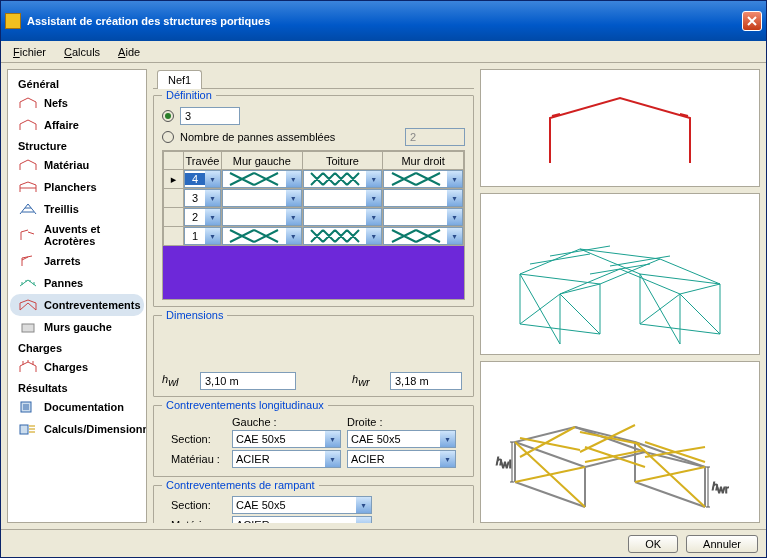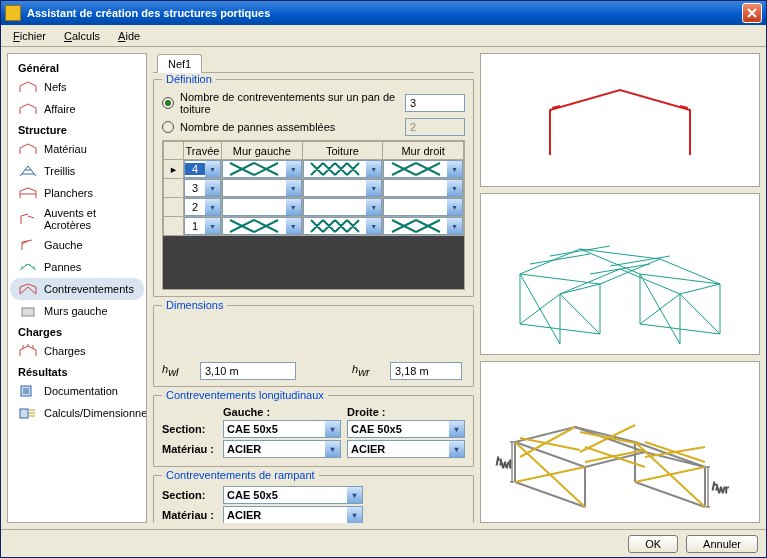--- a/index.html
+++ b/index.html
@@ -1,54 +1,54 @@
 <!DOCTYPE html>
 <html><head>
 <meta charset="utf-8">
 <style>
 * { box-sizing: border-box; margin: 0; padding: 0; font-family: Tahoma, sans-serif; font-size: 11px; }
 body { background: #ece9d8; }
 .window { width: 767px; height: 558px; background: #ece9d8; border: 1px solid #0a246a; display: flex; flex-direction: column; }
-.titlebar { height: 24px; background: linear-gradient(to bottom, #3b84dc, #0058c8 60%, #0049a7); color: #fff; display: flex; align-items: center; padding: 8px 4px; font-weight: bold; }
+.titlebar { height: 40px; background: linear-gradient(to bottom, #3b84dc, #0058c8 60%, #0049a7); color: #fff; display: flex; align-items: center; padding: 8px 4px; font-weight: bold; }
 .titlebar .icon { width: 16px; height: 16px; background: #f0c020; margin-right: 6px; border: 1px solid #a07010; }
 .titlebar .title { flex: 1; }
 .titlebar .close { width: 20px; height: 20px; background: linear-gradient(#f18b70,#c33a15); border: 1px solid #fff; border-radius: 3px; color: #fff; display: flex; align-items: center; justify-content: center; font-weight: bold; cursor: pointer; }
 .menubar { height: 22px; background: #ece9d8; border-bottom: 1px solid #aca899; display: flex; align-items: center; padding: 0 4px; gap: 2px; }
 .menubar span { padding: 2px 8px; cursor: pointer; }
 .menubar span u { text-decoration: underline; }
 .content { flex: 1; display: flex; padding: 6px; gap: 6px; overflow: hidden; }
 .sidebar { width: 140px; background: #fff; border: 1px solid #aca899; padding: 4px 2px; overflow-y: auto; }
 .side-group { font-weight: bold; padding: 4px 8px 2px; color: #000; }
-.side-item { display: flex; align-items: center; padding: 3px 8px; gap: 6px; cursor: pointer; }
+.side-item { display: flex; align-items: center; padding: 3px 8px; gap: 6px; cursor: pointer; font-weight: bold; }
 .side-item.selected { background: #d8e4f0; border-radius: 10px; }
 .side-item .ic { width: 20px; height: 16px; display: flex; align-items: center; justify-content: center; }
 .middle { flex: 1; display: flex; flex-direction: column; gap: 4px; overflow: hidden; }
 .tabbar { height: 22px; display: flex; align-items: flex-start; border-bottom: 1px solid #aca899; padding-left: 4px; }
 .tab { background: #fff; border: 1px solid #aca899; border-bottom: none; padding: 3px 10px; border-radius: 3px 3px 0 0; position: relative; top: 1px; }
 .group { border: 1px solid #aca899; border-radius: 1px; padding: 8px 8px 6px; position: relative; margin: 2px 0; }
 .group-title { position: absolute; top: -7px; left: 8px; background: #ece9d8; padding: 0 4px; color: #0046d5; }
 .row { display: flex; align-items: center; gap: 6px; margin: 3px 0; }
 .radio { width: 12px; height: 12px; border: 1px solid #555; border-radius: 50%; display: inline-flex; align-items: center; justify-content: center; }
 .radio.checked::after { content: ""; width: 6px; height: 6px; background: #2a7e2a; border-radius: 50%; }
 .txtin { border: 1px solid #7f9db9; background: #fff; height: 18px; padding: 0 4px; width: 60px; }
 .txtin.disabled { background: #ece9d8; color: #888; }
-.gridwrap { background: #404040; border: 1px solid #aca899; padding: 0; height: 150px; overflow: hidden; }
+.gridwrap { background: #6d28d9; border: 1px solid #aca899; padding: 0; height: 150px; overflow: hidden; }
 table.grid { border-collapse: collapse; width: 100%; background: #fff; }
 table.grid th, table.grid td { border: 1px solid #aca899; padding: 0; height: 18px; text-align: center; background: #fff; }
 table.grid th { background: #ece9d8; font-weight: normal; }
 table.grid td.sel { background: #2a6abf; color: #fff; }
 table.grid td.rowhdr { background: #ece9d8; width: 20px; }
 .dd { border: 1px solid #7f9db9; background: #fff; height: 18px; display: flex; align-items: center; width: 100%; }
 .dd .val { flex: 1; padding: 0 3px; overflow: hidden; white-space: nowrap; }
 .dd .btn { width: 15px; height: 16px; background: linear-gradient(#cfe5fb,#7aa9e0); display: flex; align-items: center; justify-content: center; color: #2a4c8a; font-size: 8px; }
 .cross-cell { display: flex; align-items: center; justify-content: center; height: 100%; }
 .cross { width: 50px; height: 14px; }
 .dim-row { display: flex; align-items: center; gap: 8px; margin-top: 48px; }
 .dim-row .lbl { font-style: italic; width: 30px; }
-.sel-row { display: flex; align-items: center; gap: 6px; margin: 2px 0; font-weight: bold; }
+.sel-row { display: flex; align-items: center; gap: 6px; margin: 2px 9px; }
 .sel-row .lbl { width: 55px; }
 .sel-row .col { flex: 1; }
 .right { width: 280px; display: flex; flex-direction: column; gap: 6px; }
 .preview { flex: 1; background: #fff; border: 1px solid #aca899; display: flex; align-items: center; justify-content: center; }
 .footer { height: 28px; display: flex; align-items: center; justify-content: flex-end; padding: 0 8px; gap: 8px; border-top: 1px solid #aca899; }
 .btn-std { border: 1px solid #7a7a7a; background: linear-gradient(#fff,#ece9d8); padding: 2px 16px; border-radius: 3px; cursor: pointer; }
 svg { display: block; }
 </style>
 </head>
 <body>
@@ -96,48 +96,48 @@
         <span class="ic">
             <svg width="20" height="14">
               <path d="M2 12 L2 6 L10 2 L18 6 L18 12" stroke="#c44" fill="none"></path>
             </svg>
           </span>
         <span>Matériau</span>
       </div>
       <div class="side-item">
         <span class="ic">
             <svg width="20" height="14">
+              <path d="M2 12 L2 5 L10 2 L18 5 L18 12 M2 8 L18 8" stroke="#c44" fill="none"></path>
+            </svg>
+          </span>
+        <span>Planchers</span>
+      </div>
+      <div class="side-item">
+        <span class="ic">
+            <svg width="20" height="14">
               <path d="M2 12 L10 2 L18 12 M4 10 L16 10 M7 6 L13 6" stroke="#36a" fill="none"></path>
             </svg>
           </span>
         <span>Treillis</span>
       </div>
       <div class="side-item">
         <span class="ic">
             <svg width="20" height="14">
-              <path d="M2 12 L2 5 L10 2 L18 5 L18 12 M2 8 L18 8" stroke="#c44" fill="none"></path>
-            </svg>
-          </span>
-        <span>Planchers</span>
-      </div>
-      <div class="side-item">
-        <span class="ic">
-            <svg width="20" height="14">
               <path d="M3 12 L3 4 L10 2 M10 4 L16 6" stroke="#c44" fill="none"></path>
             </svg>
           </span>
         <span>Auvents et Acrotères</span>
       </div>
       <div class="side-item">
         <span class="ic">
             <svg width="20" height="14">
               <path d="M4 12 L4 4 L14 2 M4 6 L10 3" stroke="#c44" fill="none"></path>
             </svg>
           </span>
-        <span>Gauche</span>
+        <span>Jarrets</span>
       </div>
       <div class="side-item">
         <span class="ic">
             <svg width="20" height="14">
               <path d="M2 10 L10 4 L18 10 M4 9 L4 6 M8 6 L8 4 M12 6 L12 4 M16 9 L16 6" stroke="#3a8" fill="none"></path>
             </svg>
           </span>
         <span>Pannes</span>
       </div>
       <div class="side-item selected">
@@ -190,21 +190,20 @@
 
     <div class="middle">
       <div class="tabbar">
         <div class="tab">Nef1</div>
       </div>
 
       <div class="group">
         <div class="group-title">Définition</div>
         <div class="row">
           <span class="radio checked"></span>
-          <span style="flex:1">Nombre de contreventements sur un pan de toiture</span>
           <input class="txtin" value="3" style="">
         </div>
         <div class="row">
           <span class="radio"></span>
           <span style="flex:1">Nombre de pannes assemblées</span>
           <input class="txtin disabled" disabled="" value="2" style="">
         </div>
 
         <div class="gridwrap" style="margin-top:4px">
           <table class="grid">

